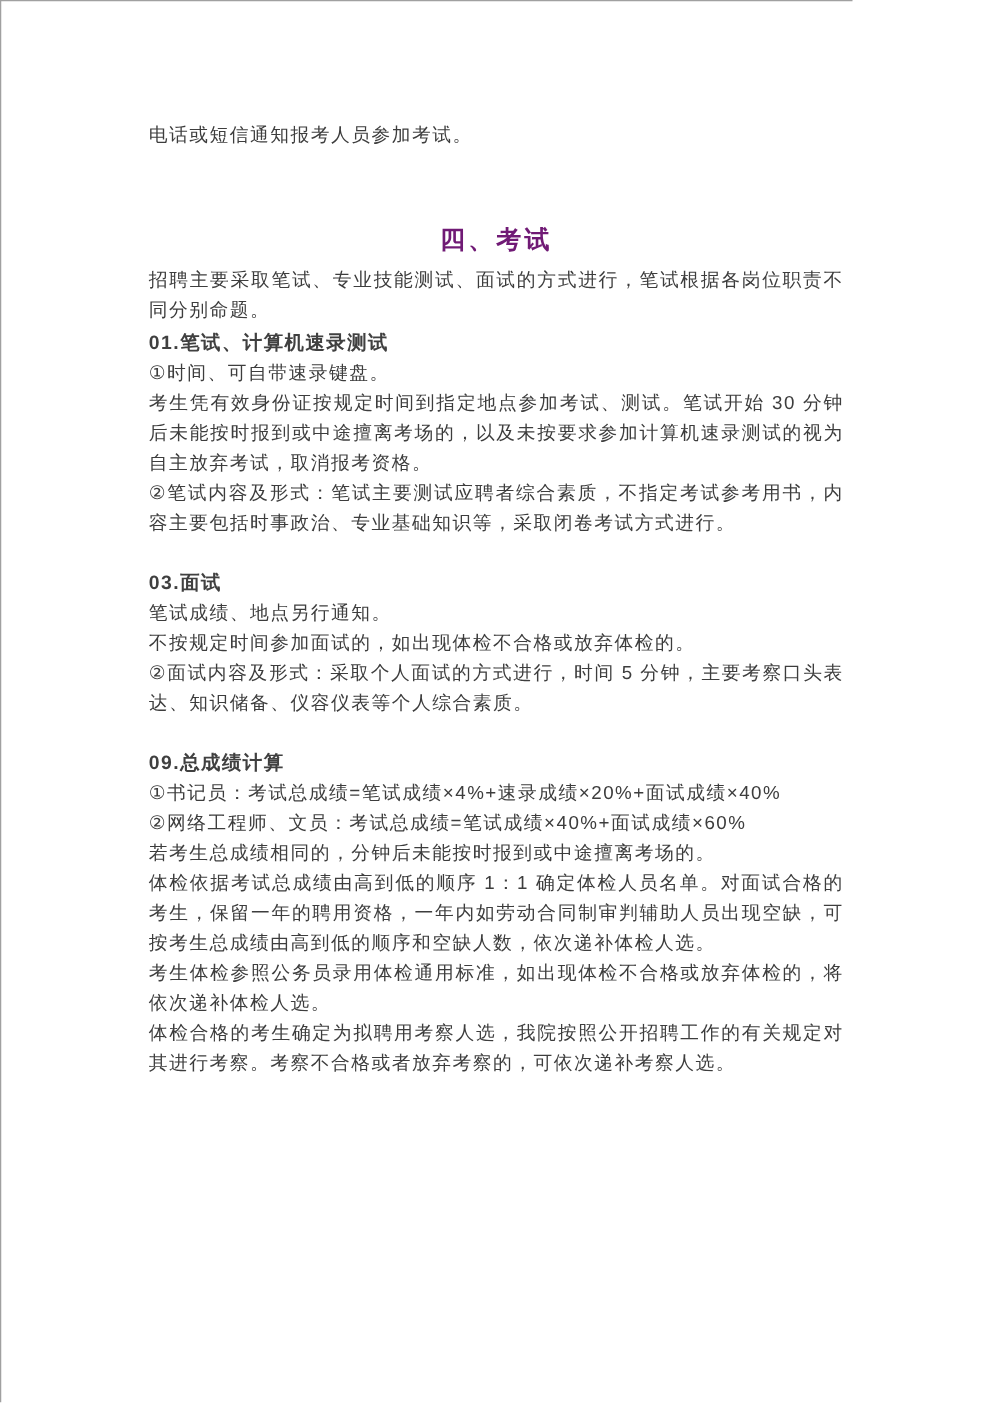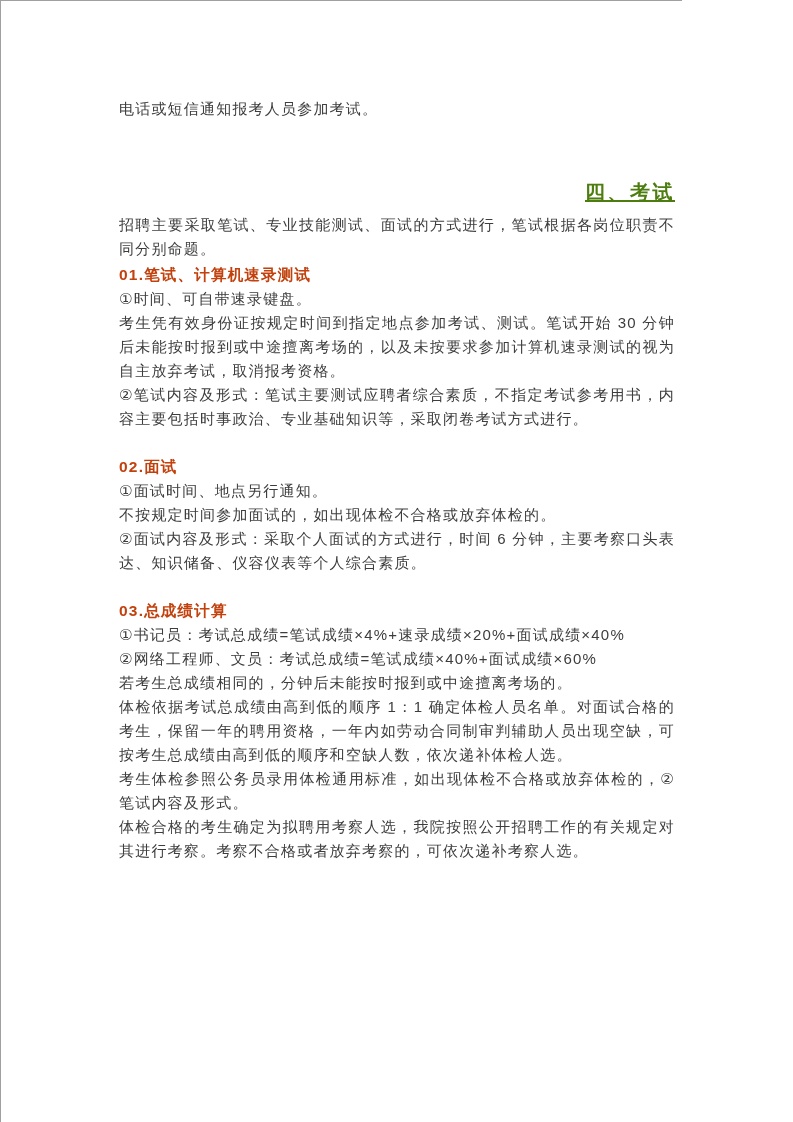--- a/index.html
+++ b/index.html
@@ -26,31 +26,30 @@
     letter-spacing: 1.2px;
     color: #3d3d3d;
     text-align: justify;
   }
   .doc h2 {
     margin: 56px 0 6px 0;
     font-size: 20px;
     line-height: 30px;
     letter-spacing: 2.5px;
     font-weight: 700;
-    color: #4d7c0f;
-    text-align: right;
-    text-decoration: underline;
+    color: #701a75;
+    text-align: center;
   }
   .doc h3 {
     margin: 2px 0 0 0;
     font-size: 15.5px;
     line-height: 24px;
     letter-spacing: 1.2px;
     font-weight: 700;
-    color: #c2410c;
+    color: #404040;
     text-align: left;
   }
   .doc h3.gap-above { margin-top: 24px; }
 </style>
 </head>
 <body>
 
 <div class="page">
   <div class="doc">
 
@@ -59,31 +58,31 @@
     <h2>四、考试</h2>
 
     <p>招聘主要采取笔试、专业技能测试、面试的方式进行，笔试根据各岗位职责不同分别命题。</p>
 
     <h3>01.笔试、计算机速录测试</h3>
 
     <p>①时间、可自带速录键盘。</p>
     <p>考生凭有效身份证按规定时间到指定地点参加考试、测试。笔试开始 30 分钟后未能按时报到或中途擅离考场的，以及未按要求参加计算机速录测试的视为自主放弃考试，取消报考资格。</p>
     <p>②笔试内容及形式：笔试主要测试应聘者综合素质，不指定考试参考用书，内容主要包括时事政治、专业基础知识等，采取闭卷考试方式进行。</p>
 
-    <h3 class="gap-above">02.面试</h3>
+    <h3 class="gap-above">03.面试</h3>
 
-    <p>①面试时间、地点另行通知。</p>
+    <p>笔试成绩、地点另行通知。</p>
     <p>不按规定时间参加面试的，如出现体检不合格或放弃体检的。</p>
-    <p>②面试内容及形式：采取个人面试的方式进行，时间 6 分钟，主要考察口头表达、知识储备、仪容仪表等个人综合素质。</p>
+    <p>②面试内容及形式：采取个人面试的方式进行，时间 5 分钟，主要考察口头表达、知识储备、仪容仪表等个人综合素质。</p>
 
-    <h3 class="gap-above">03.总成绩计算</h3>
+    <h3 class="gap-above">09.总成绩计算</h3>
 
     <p>①书记员：考试总成绩=笔试成绩×4%+速录成绩×20%+面试成绩×40%</p>
     <p>②网络工程师、文员：考试总成绩=笔试成绩×40%+面试成绩×60%</p>
     <p>若考生总成绩相同的，分钟后未能按时报到或中途擅离考场的。</p>
 
 
     <p>体检依据考试总成绩由高到低的顺序 1：1 确定体检人员名单。对面试合格的考生，保留一年的聘用资格，一年内如劳动合同制审判辅助人员出现空缺，可按考生总成绩由高到低的顺序和空缺人数，依次递补体检人选。</p>
-    <p>考生体检参照公务员录用体检通用标准，如出现体检不合格或放弃体检的，②笔试内容及形式。</p>
+    <p>考生体检参照公务员录用体检通用标准，如出现体检不合格或放弃体检的，将依次递补体检人选。</p>
     <p>体检合格的考生确定为拟聘用考察人选，我院按照公开招聘工作的有关规定对其进行考察。考察不合格或者放弃考察的，可依次递补考察人选。</p>
 
   </div>
 </div>
 
 </body></html>

